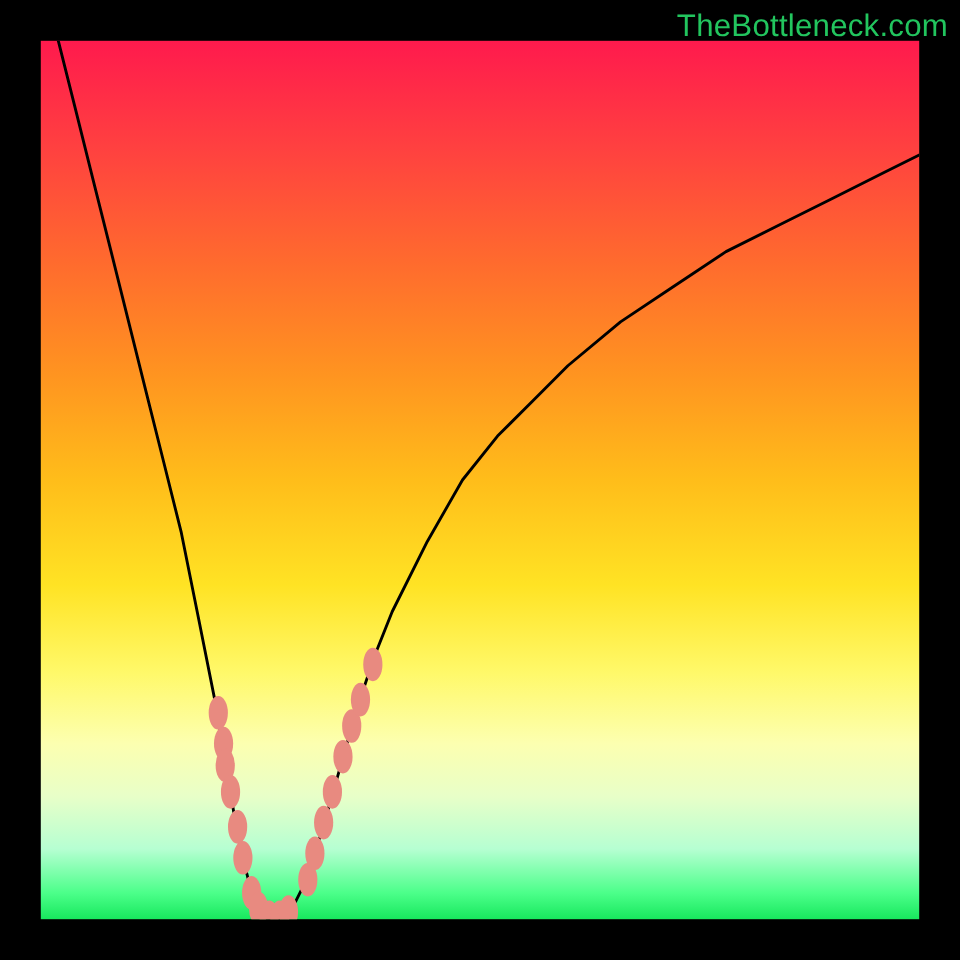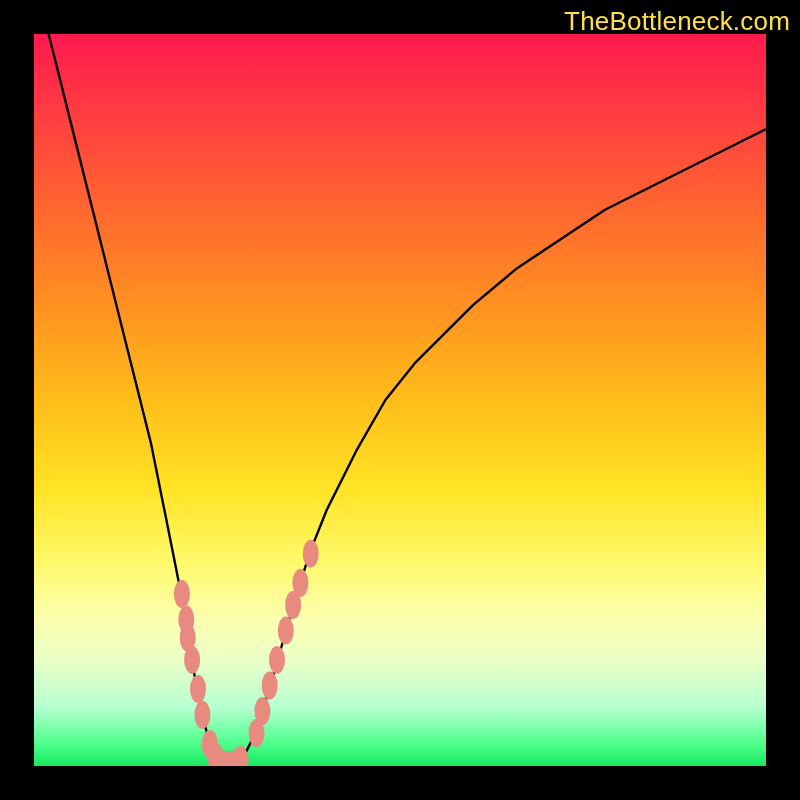--- a/index.html
+++ b/index.html
@@ -37,21 +37,21 @@
       #e8ffc8 86%,
       #b6ffd2 92%,
       #4cff8a 97%,
       #18e85e 100%
     );
   }
   .watermark {
     position: absolute;
     top: 6px;
     right: 10px;
-    color: #fde047;
+    color: #22c55e;
     font-size: 26px;
     font-weight: 500;
     letter-spacing: 0.2px;
     user-select: none;
     text-align: right;
   }
   svg {
     position: absolute;
     left: 0;
     top: 0;

